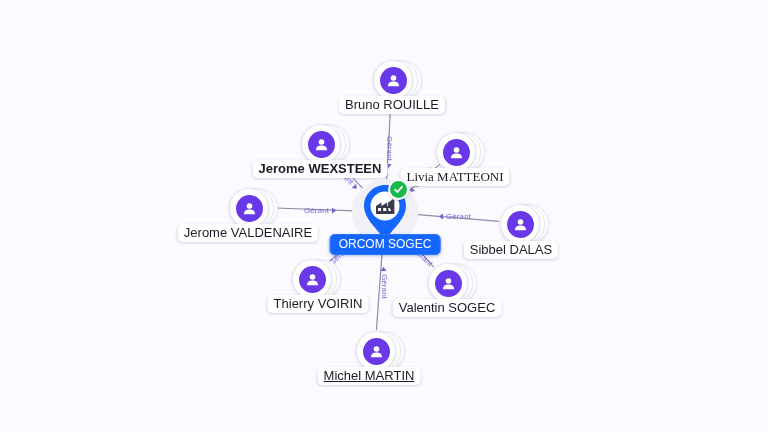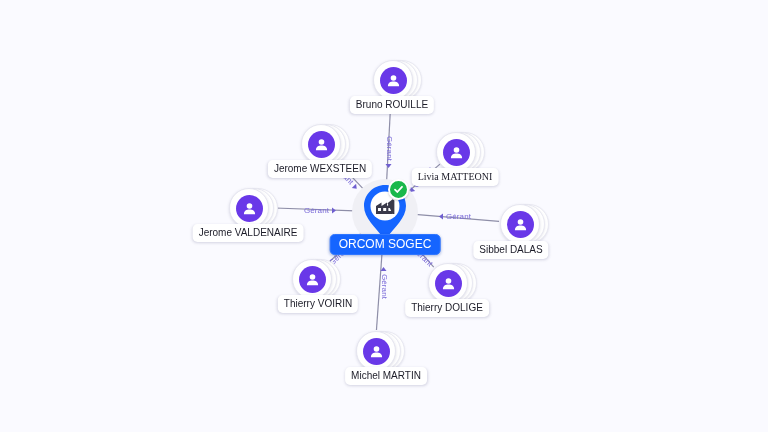--- a/index.html
+++ b/index.html
@@ -71,21 +71,21 @@
     justify-content: center;
   }
   .avatar-disc svg { display: block; }
   
   .node-label {
     position: absolute;
     transform: translateX(-50%);
     background: #ffffff;
     border-radius: 5px;
     padding: 2px 6px 3px 6px;
-    font-size: 10px;
+    font-size: 13px;
     line-height: 13px;
     color: #1c1c28;
     white-space: nowrap;
     box-shadow: 0 1px 3px rgba(60,60,110,.20);
   }
   
   .company-node {
     position: absolute;
     width: 0;
     height: 0;
@@ -242,21 +242,21 @@
           <div class="avatar-ring">
             <div class="avatar-disc">
               <svg width="15" height="15" viewBox="0 0 15 15">
                 <circle cx="7.5" cy="5" r="2.8" fill="#ffffff"></circle>
                 <path d="M1.9 13.2 C1.9 9.9 4.4 8.5 7.5 8.5 C10.6 8.5 13.1 9.9 13.1 13.2 Z" fill="#ffffff"></path>
               </svg>
             </div>
           </div>
         </div>
       </div>
-      <div class="node-label" style="left: 320px; top: 160px;">Jerome WEXSTEEN</div>
+      <div class="node-label" style="left: 320px; top: 160px; font-weight: bold;">Jerome WEXSTEEN</div>
       <div class="person-node" style="left: 455px; top: 151px;">
         <div class="stack">
           <div class="card c3"></div>
           <div class="card c2"></div>
           <div class="avatar-ring">
             <div class="avatar-disc">
               <svg width="15" height="15" viewBox="0 0 15 15">
                 <circle cx="7.5" cy="5" r="2.8" fill="#ffffff"></circle>
                 <path d="M1.9 13.2 C1.9 9.9 4.4 8.5 7.5 8.5 C10.6 8.5 13.1 9.9 13.1 13.2 Z" fill="#ffffff"></path>
               </svg>
@@ -317,36 +317,36 @@
           <div class="avatar-ring">
             <div class="avatar-disc">
               <svg width="15" height="15" viewBox="0 0 15 15">
                 <circle cx="7.5" cy="5" r="2.8" fill="#ffffff"></circle>
                 <path d="M1.9 13.2 C1.9 9.9 4.4 8.5 7.5 8.5 C10.6 8.5 13.1 9.9 13.1 13.2 Z" fill="#ffffff"></path>
               </svg>
             </div>
           </div>
         </div>
       </div>
-      <div class="node-label" style="left: 447px; top: 299px;">Thierry DOLIGE</div>
+      <div class="node-label" style="left: 447px; top: 299px;">Valentin SOGEC</div>
       <div class="person-node" style="left: 375px; top: 350px;">
         <div class="stack">
           <div class="card c3"></div>
           <div class="card c2"></div>
           <div class="avatar-ring">
             <div class="avatar-disc">
               <svg width="15" height="15" viewBox="0 0 15 15">
                 <circle cx="7.5" cy="5" r="2.8" fill="#ffffff"></circle>
                 <path d="M1.9 13.2 C1.9 9.9 4.4 8.5 7.5 8.5 C10.6 8.5 13.1 9.9 13.1 13.2 Z" fill="#ffffff"></path>
               </svg>
             </div>
           </div>
         </div>
       </div>
-      <div class="node-label" style="left: 386px; top: 367px;">Michel MARTIN</div>
+      <div class="node-label" style="left: 369px; top: 367px; text-decoration: underline;">Michel MARTIN</div>
     </div>
 
   <div class="company-node" id="company-node" style="left: 385px; top: 212px;">
     <div class="company-halo"></div>
     <div class="pin">
       <svg width="46" height="56" viewBox="0 0 46 56">
         <path d="M23 1 C11.4 1 2 10.4 2 22 C2 34 14 44 21.1 53.6 C22.1 54.9 23.9 54.9 24.9 53.6 C32 44 44 34 44 22 C44 10.4 34.6 1 23 1 Z" fill="#1565ff"></path>
         <circle cx="23" cy="22" r="14.5" fill="#ffffff"></circle>
       </svg>
       <div class="pin-glyph">

